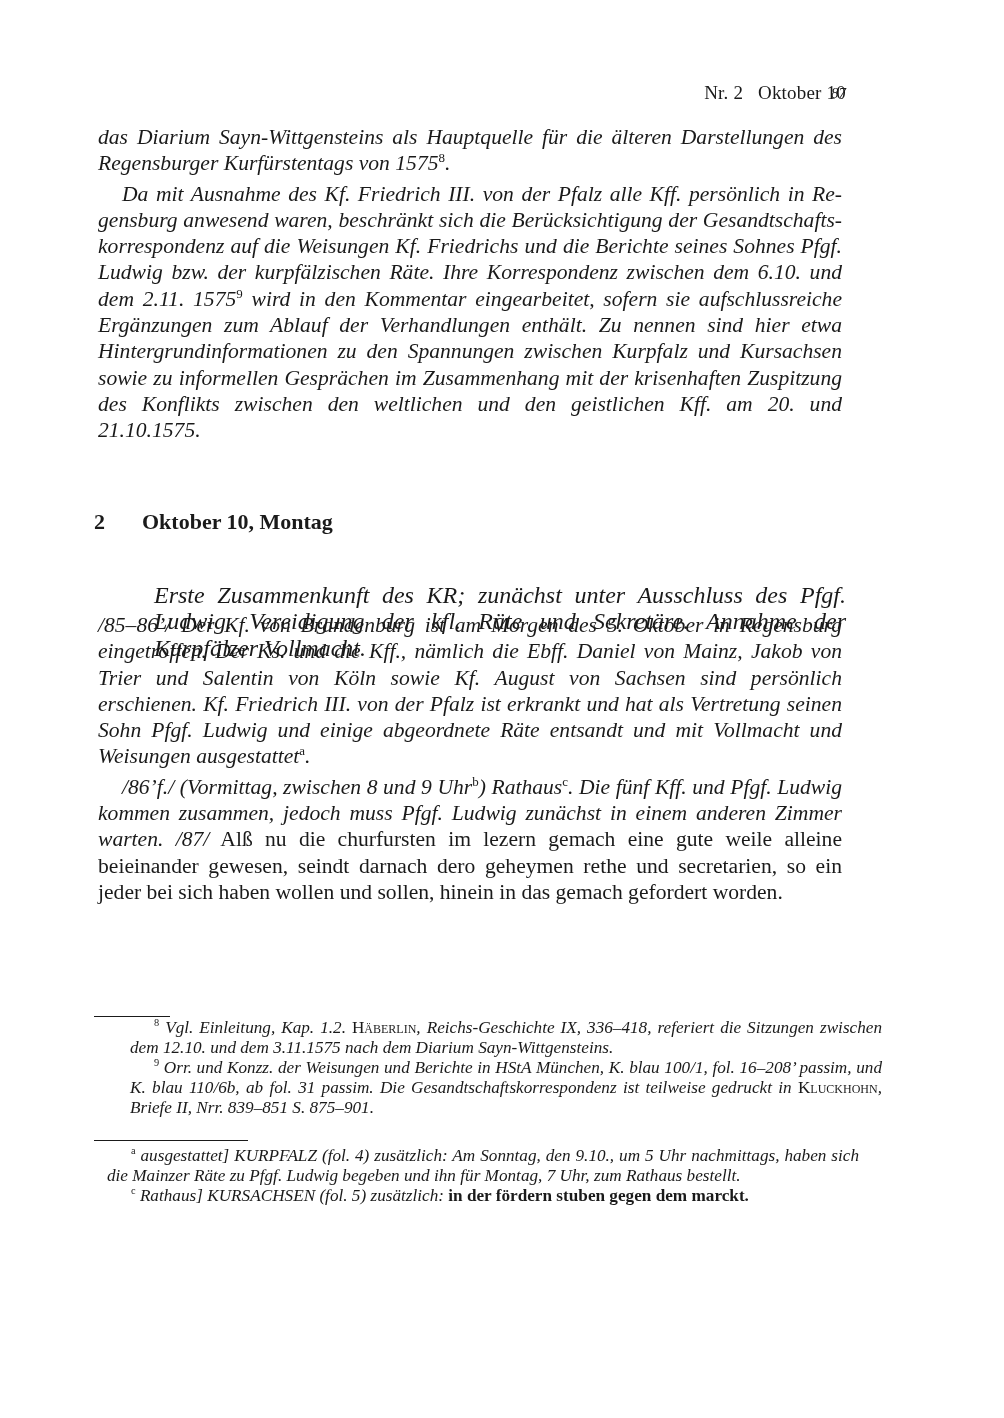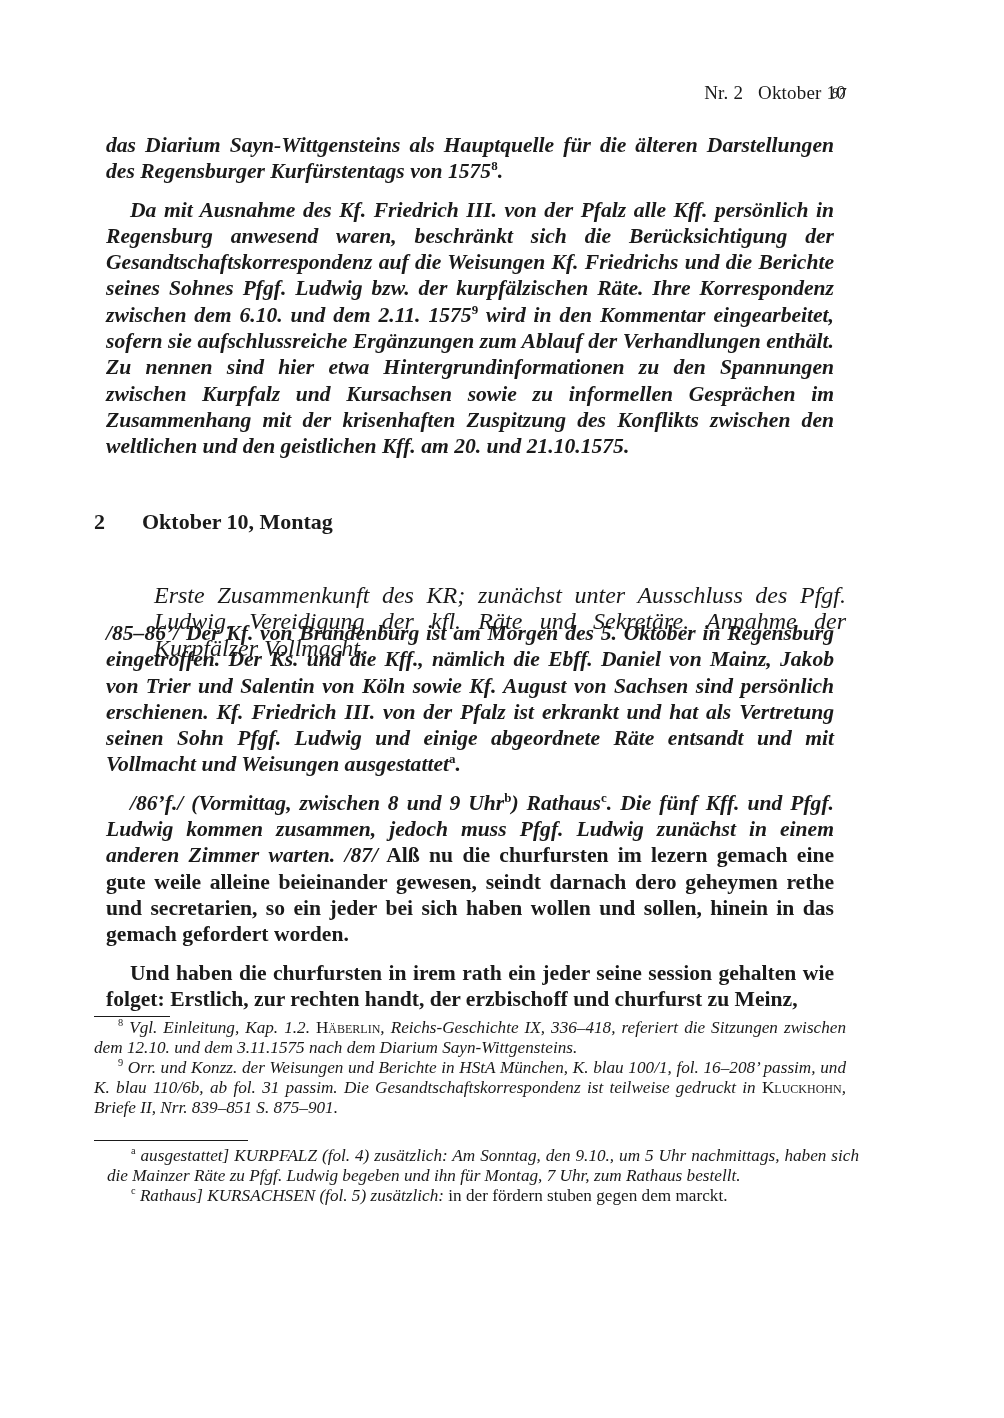--- a/index.html
+++ b/index.html
@@ -46,22 +46,21 @@
     .block {
       position: absolute;
       left: 0;
       width: 752px;
       font-size: 21.6px;
       line-height: 26.3px;
       text-align: justify;
       hyphens: manual;
     }
     .block p {
-      margin: 12px;
-      font-weight: bold;
+      margin: 4px;
     }
     .it { font-style: italic; }
     .indent { text-indent: 24px; }
     sup {
       font-size: 60%;
       line-height: 0;
       vertical-align: super;
       font-style: normal;
     }
     .intro {
@@ -109,24 +108,24 @@
     .notes {
       position: absolute;
       left: 0;
       width: 752px;
       font-size: 17.2px;
       line-height: 20px;
       text-align: justify;
     }
     .notes p { margin: 0; }
     .notes .indent { text-indent: 24px; }
-    .notes-num { top: 1018px; }
+    .notes-num { top: 1018px; margin-left: 36px; }
     .notes-alpha { top: 1146px; margin-left: 13px; }
     .smallcaps { font-variant: small-caps; font-style: normal; }
-    .roman { font-style: normal; }
+    .roman { font-style: normal; font-weight: bold; }
   </style>
 </head>
 <body>
 
 <div class="page">
 
   <div class="running-head">
     <span class="title" style="white-space: pre;">Nr. 2   Oktober 10</span>
     <span class="pagenum">87</span>
   </div>
@@ -139,21 +138,20 @@
   <div class="section-heading">
     <span class="num">2</span>
     <span class="head-title">Oktober 10, Montag</span>
   </div>
 
   <div class="summary">Erste Zusammenkunft des KR; zunächst unter Ausschluss des Pfgf. Ludwig. Vereidigung der kfl. Räte und Sekretäre. Annahme der Kurpfälzer Vollmacht.</div>
 
   <div class="block body-text">
     <p class="it"><span>/85–86’/ Der Kf. von Brandenburg ist am Morgen des 5. Oktober in Regensburg eingetroffen. Der Ks. und die Kff., nämlich die Ebff. Daniel von Mainz, Jakob von Trier und Salentin von Köln sowie Kf. August von Sachsen sind persönlich erschienen. Kf. Friedrich III. von der Pfalz ist erkrankt und hat als Vertretung seinen Sohn Pfgf. Ludwig und einige abgeordnete Räte entsandt und mit Vollmacht und Weisungen ausgestattet</span><sup>a</sup><span>.</span></p>
     <p class="indent"><span class="it">/86’f./ (Vormittag, zwischen 8 und 9 Uhr</span><sup>b</sup><span class="it">) Rathaus</span><sup>c</sup><span class="it">. Die fünf Kff. und Pfgf. Ludwig kommen zusammen, jedoch muss Pfgf. Ludwig zunächst in einem anderen Zimmer warten. /87/</span><span> Alß nu die churfursten im lezern gemach eine gute weile alleine beieinander gewesen, seindt darnach dero geheymen rethe und secretarien, so ein jeder bei sich haben wollen und sollen, hinein in das gemach gefordert worden.</span></p>
-    <p class="indent">Und haben die churfursten in irem rath ein jeder seine session gehalten wie folget: Erstlich, zur rechten handt, der erzbischoff und churfurst zu Meinz,</p>
   </div>
 
   <div class="rule rule-1"></div>
 
   <div class="notes notes-num it">
     <p class="indent"><sup>8</sup> <span>Vgl. Einleitung, Kap. 1.2. </span><span class="smallcaps">Häberlin</span><span>, Reichs-Geschichte IX, 336–418, referiert die Sitzungen zwischen dem 12.10. und dem 3.11.1575 nach dem Diarium Sayn-Wittgensteins.</span></p>
     <p class="indent"><sup>9</sup> <span>Orr. und Konzz. der Weisungen und Berichte in HStA München, K. blau 100/1, fol. 16–208’ passim, und K. blau 110/6b, ab fol. 31 passim. Die Gesandtschaftskorrespondenz ist teilweise gedruckt in </span><span class="smallcaps">Kluckhohn</span><span>, Briefe II, Nrr. 839–851 S. 875–901.</span></p>
   </div>
 
   <div class="rule rule-2"></div>

